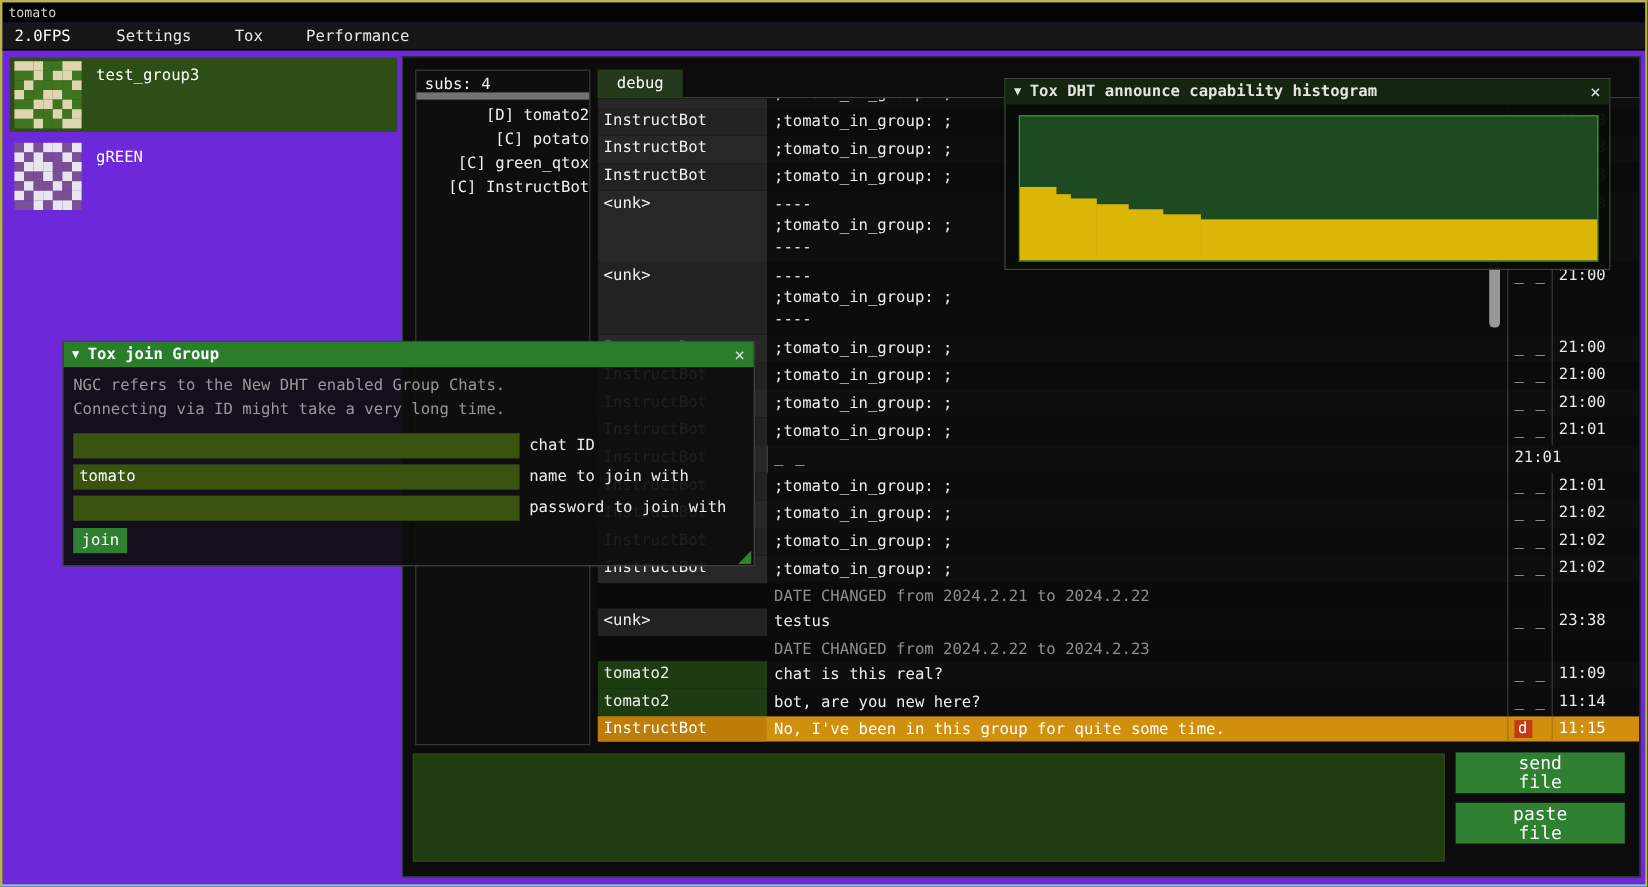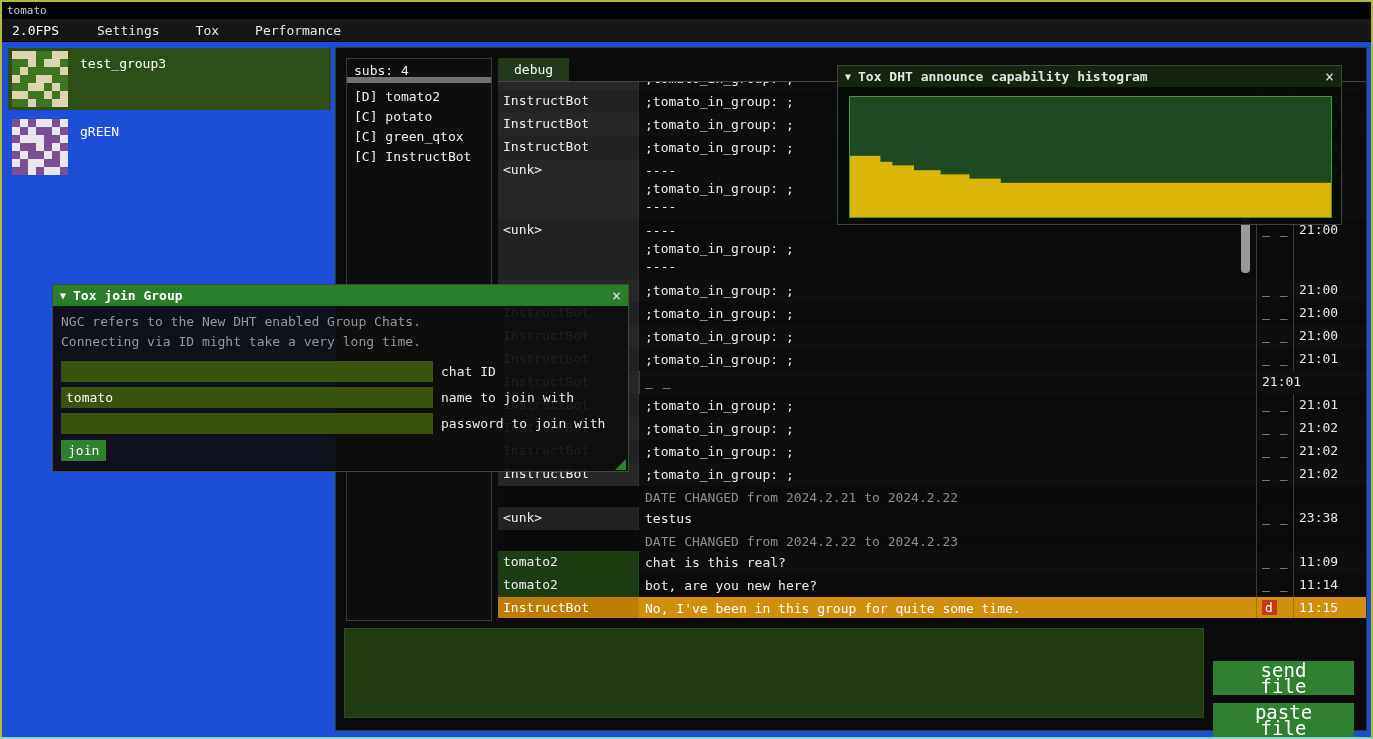--- a/index.html
+++ b/index.html
@@ -1,21 +1,21 @@
 <!DOCTYPE html>
 <html style="--accent_green: #2f8030; --title_green: #2a7e2b; --selected_group_bg: #2d4e17; --self_name_bg: #1d3c12; --highlight_orange: #d18f0e; --highlight_name_bg: #bd7d06; --input_olive: #3a5410; --chat_input_green: #203c10; --histogram_fill: #dcb607; --histogram_bg: #1d4a21; --window_border: #b5ba36;"><head>
 <meta charset="utf-8">
 <title>tomato</title>
 <style>
   * { box-sizing: border-box; margin: 0; padding: 0; }
   html,body { background:#000; }
   body { font-family: "DejaVu Sans Mono", monospace; }
   #app {
     position: relative; width: 1373px; height: 739px;
-    background: #1d4ed8; overflow: hidden;
+    background: #6d28d9; overflow: hidden;
     border: 2px solid var(--window_border, #b5ba36);
     border-bottom-color: #86d2c5;
   }
   
   .titlebar { position:absolute; left:0; top:0; right:0; height:17px; background:#030303;
     color:#cfcfcf; font-size:11px; line-height:17px; padding-left:5px; }
   .menubar { position:absolute; left:0; top:17px; right:0; height:23px; background:#161616;
     border-bottom:1px solid #000; display:flex; align-items:center; font-size:13px; color:#e8e8e8; }
   .fps { padding:0 10px; margin-right:14px; color:#ffffff; }
   .menu-item { padding:0 14px; margin-right:8px; cursor:default; }
@@ -25,21 +25,21 @@
   .group-item.selected { background: var(--selected_group_bg, #2d4e17); }
   .avatar { width:56px; height:56px; display:grid;
     grid-template-columns:repeat(7,8px); grid-template-rows:repeat(7,8px); }
   .group-label { margin-left:12px; margin-top:5px; font-size:13px; color:#ffffff; }
   
   .chatwin { position:absolute; left:333px; top:45px; width:1032px; height:684px;
     background:#0c0c0c; border:1px solid #263f26; }
   .subs-panel { position:absolute; left:10px; top:10px; width:146px; height:563px;
     background:#0e0e0e; border:1px solid #3a3a3a; font-size:13px; color:#f0f0f0; }
   .subs-header { height:24px; line-height:24px; padding-left:7px; border-bottom:6px solid #737373; }
-  .subs-list { padding-top:4px; }
+  .subs-list { padding-top:4px;text-align:right; }
   .member { height:20px; line-height:20px; padding-left:7px; white-space:nowrap; }
   .tabbar { position:absolute; left:162px; top:10px; width:868px; height:24px;
     border-bottom:1px solid #474747; }
   .tab { display:inline-block; height:23px; line-height:23px; padding:0 16px;
     background:#24381c; color:#ffffff; font-size:13px; }
   
   .messages { position:absolute; left:162px; top:34px; width:868px; height:536px;
     overflow:hidden; background:#0a0a0a; }
   .msg-content { position:absolute; left:0; top:-15px; width:868px; }
   .msg-row { display:grid; grid-template-columns:141px 617px 37px 73px; min-height:23px;
@@ -64,22 +64,22 @@
   .msg-row.date-row .cell-name { background:transparent; border-right-color:transparent; }
   .msg-row.date-row .cell-text { color:#8f8f8f; }
   .flag-d { background:#c33b16; color:#ffffff; padding:0 3px; }
   .scroll-thumb { position:absolute; left:743px; top:107px; width:9px; height:84px;
     background:#999999; border-radius:4px; }
   
   .chat-input { position:absolute; left:8px; top:580px; width:860px; height:90px;
     background: var(--chat_input_green, #203c10); border:1px solid #2a4e14; resize:none;
     color:#fff; font-family:"DejaVu Sans Mono", monospace; font-size:13px; padding:4px 6px; outline:none; }
   .file-btn { position:absolute; left:877px; width:141px; height:34px;
-    background: var(--accent_green, #2f8030); color:#fff; font-size:19px; line-height:16px;
-    display:flex; flex-direction:column; align-items:center; justify-content:center; cursor:default;margin-top:34px; }
+    background: var(--accent_green, #2f8030); color:#fff; font-size:15px; line-height:16px;
+    display:flex; flex-direction:column; align-items:center; justify-content:center; cursor:default; }
   .send-btn { top:579px; }
   .paste-btn { top:621px; }
   
   .window { position:absolute; border:1px solid rgba(130,140,120,0.45); }
   .win-title { height:21px; display:flex; align-items:center; padding:0 7px;
     font-size:13px; color:#ffffff; }
   .win-title.green { background: var(--title_green, #2a7e2b); }
   .win-title.dark  { background:#15250f; color:#e4e4e4; }
   .collapse { font-size:10px; margin-right:7px; }
   .win-title-text { white-space:nowrap;font-weight:bold; }

